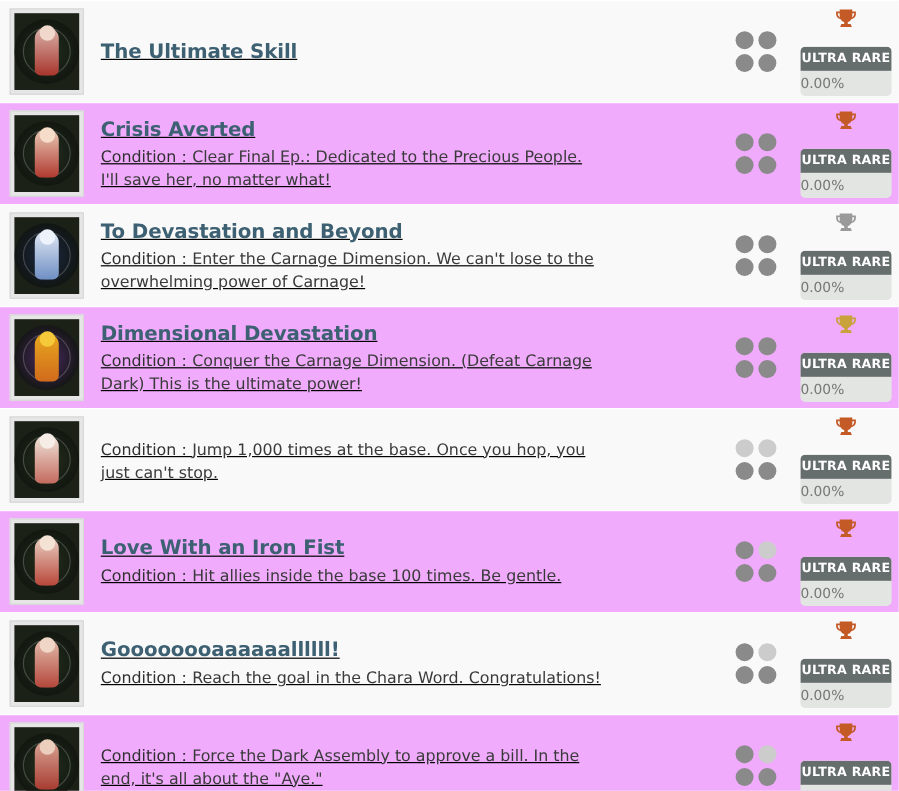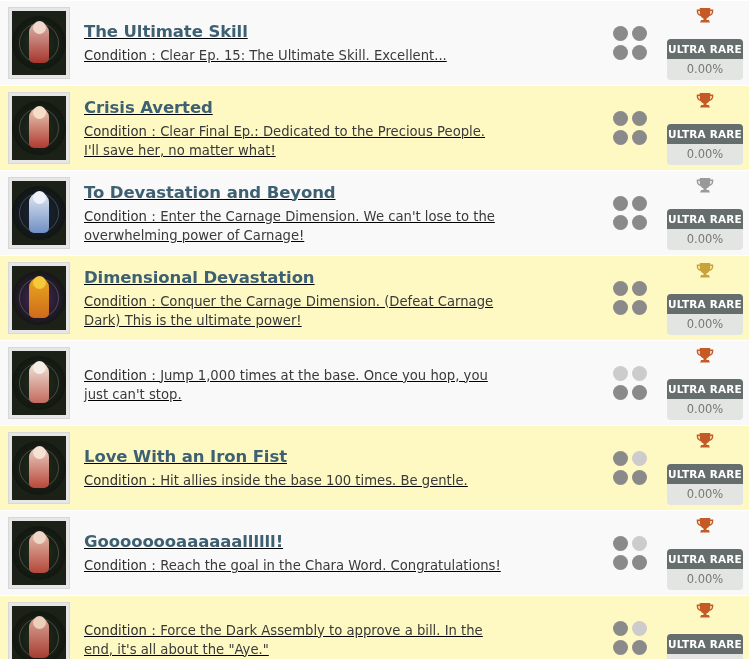--- a/index.html
+++ b/index.html
@@ -20,21 +20,21 @@
 
   .achievement-row {
     position: relative;
     height: 85px;
     display: flex;
     align-items: center;
     padding: 0 6px 0 8px;
     border-top: 1px solid #ffffff;
   }
   .achievement-row.stripe-a { background: #f9f9f9; }
-  .achievement-row.stripe-b { background: #fef9c3; }
+  .achievement-row.stripe-b { background: #f0abfc; }
 
   
   .thumb-frame {
     width: 62px;
     height: 72px;
     flex: 0 0 62px;
     background: #e6e6e6;
     border: 1px solid #d8d8d8;
     padding: 3px;
   }
@@ -147,41 +147,40 @@
     font-size: 10.5px;
     font-weight: bold;
     letter-spacing: 0.2px;
     text-align: center;
     padding: 4px 0 4px;
     line-height: 12px;
   }
   .badge-pct {
     color: #777777;
     font-size: 11.5px;
-    text-align: center;
+    text-align: left;
     padding: 4px 0 5px;
     line-height: 12px;
   }
 </style>
 </head>
 <body>
 
 <div id="achievement-list">
     <div class="achievement-row stripe-a">
       <div class="thumb-frame">
         <div class="thumb-art">
           <div class="halo" style="background:radial-gradient(circle,#23301f 0%,#10140e 78%)"></div>
           <div class="ring"></div>
           <div class="figure" style="background:linear-gradient(180deg,#d9b3aa 0%,#a8352c 100%)"></div>
           <div class="head" style="background:#f0d9cc"></div>
         </div>
       </div>
       <div class="text-block">
         <div class="ach-title">The Ultimate Skill</div>
-        <div class="ach-condition"><span class="cond-label">Condition：</span><span class="cond-text">Clear Ep. 15: The Ultimate Skill. Excellent...</span></div>
       </div>
       <div class="dot-grid">
         <span class="dot"></span>
         <span class="dot"></span>
         <span class="dot"></span>
         <span class="dot"></span>
       </div>
       <div class="rarity-col">
         <span class="trophy"><svg viewBox="0 0 24 22" width="18" height="17" aria-hidden="true">
             <path fill="#c45a26" d="M5 1h14v2h4v3c0 3-2.2 5.2-5.1 5.6C17 13.2 15.7 14.4 14 14.9V17h3.2l1.3 3.4H5.5L6.8 17H10v-2.1c-1.7-.5-3-1.7-3.9-3.3C3.2 11.2 1 9 1 6V3h4V1zm0 4H3v1c0 1.7 1 3.1 2.4 3.7C5.1 8.8 5 7.9 5 7V5zm14 0v2c0 .9-.1 1.8-.4 2.7C20 9.1 21 7.7 21 6V5h-2z"></path>

